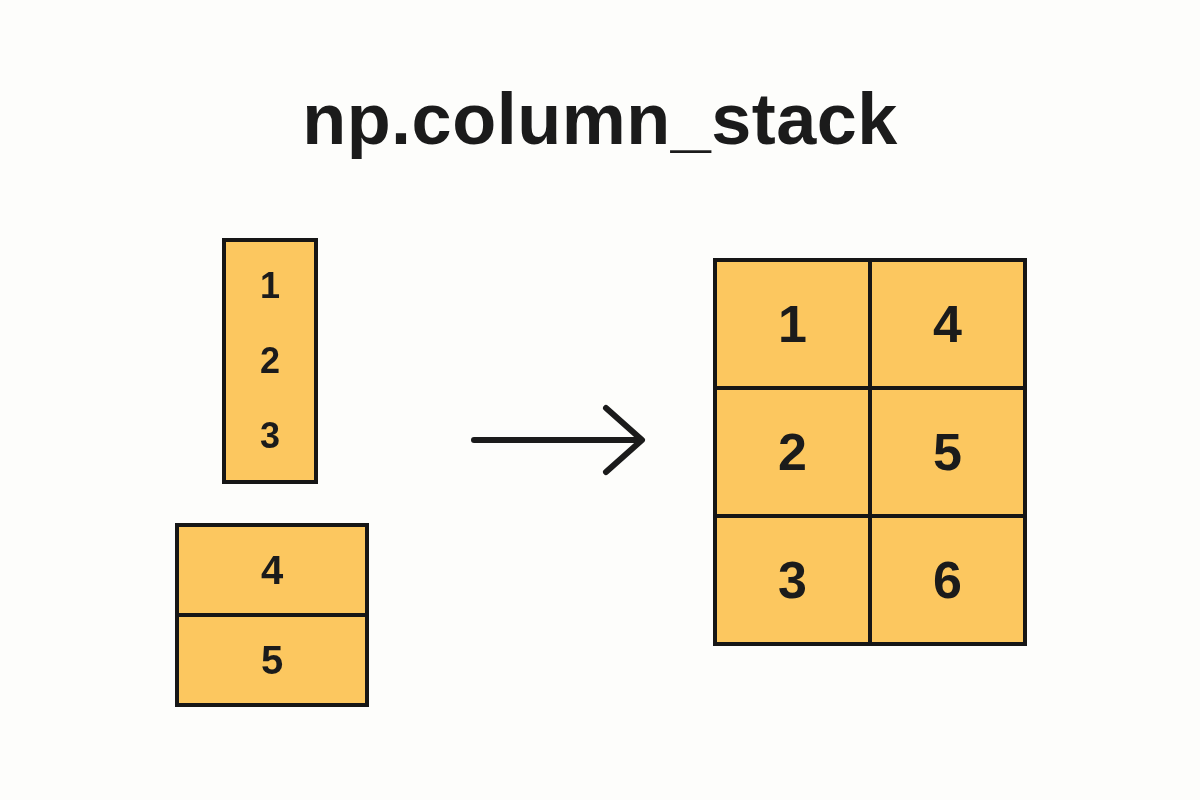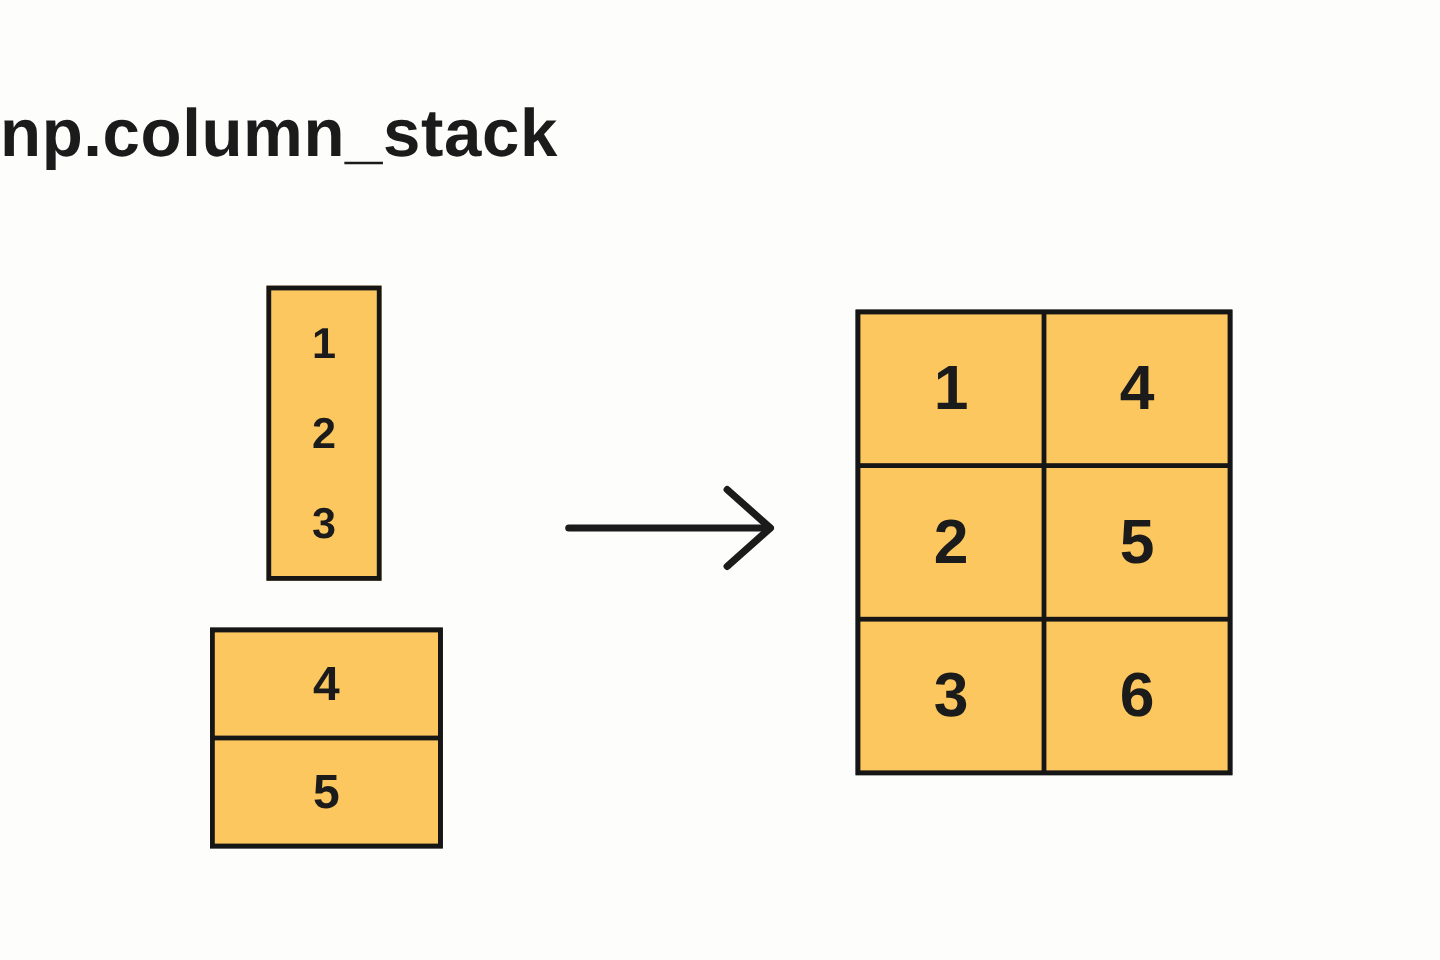--- a/index.html
+++ b/index.html
@@ -14,21 +14,22 @@
     height: 800px;
     background: #fdfdfb;
     overflow: hidden;
     margin: 0 auto;
   }
   .title {
     position: absolute;
     top: 78px;
     left: 0;
     width: 100%;
-    font-size: 56px;
+    text-align: center;
+    font-size: 72px;
     font-weight: 700;
     color: #1b1b1b;
     letter-spacing: 0.5px;
   }
 
   
   .col-array {
     position: absolute;
     left: 222px;
     top: 238px;

